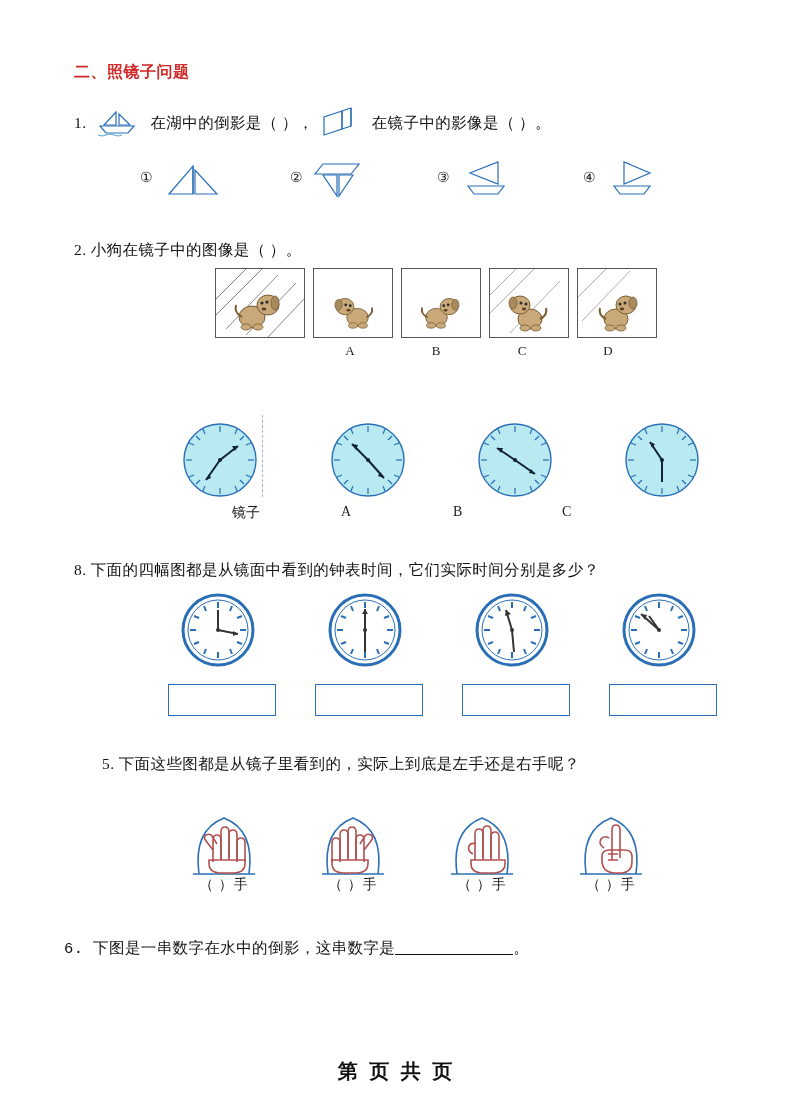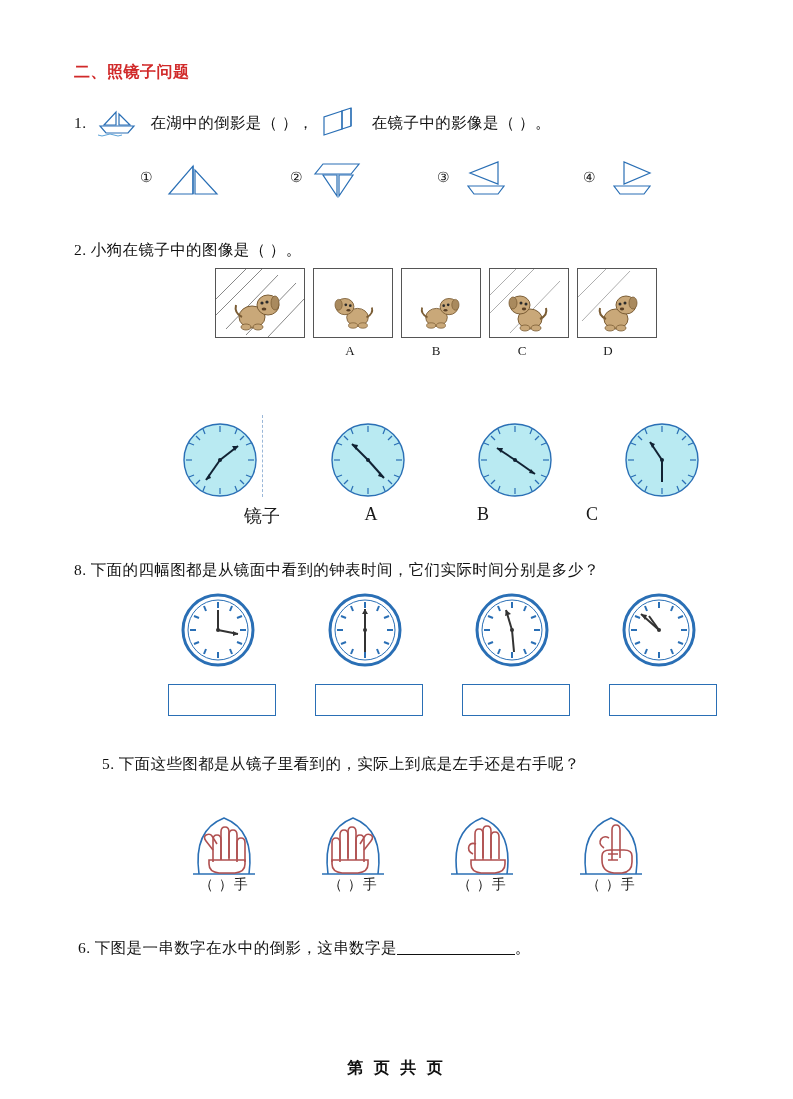--- a/index.html
+++ b/index.html
@@ -110,22 +110,21 @@
   .mirror-line {
     position: absolute;
     left: 262px;
     top: 415px;
     width: 0;
     height: 82px;
     border-left: 1px dashed #9ab7d8;
   }
   .cl-caption {
     position: absolute;
-    font-size: 18px;
-    text-align: center;
+    font-size: 14px;
     width: 60px;
   }
 
   
   #q4 { left: 74px; top: 560px; }
   .clock-row-2 {
     position: absolute;
     left: 178px;
     top: 590px;
     width: 470px;
@@ -167,32 +166,32 @@
   .hand-label {
     position: absolute;
     top: 0;
     width: 112px;
     text-align: center;
     font-size: 14px;
     letter-spacing: 1px;
   }
 
   
-  #q6 { left: 78px; top: 938px; }
+  #q6 { left: 64px; top: 938px; font-family: Liberation Mono, monospace; }
 
   
   .footer {
     position: absolute;
     left: 0;
     right: 0;
     top: 1058px;
     text-align: center;
     font-family: "Liberation Sans", sans-serif;
     font-weight: bold;
-    font-size: 16px;
+    font-size: 20px;
     letter-spacing: 3px;
     color: #111;
   }
   .blank-u {
     display: inline-block;
     border-bottom: 1px solid #111;
     width: 118px;
     height: 15px;
     vertical-align: -2px;
   }

